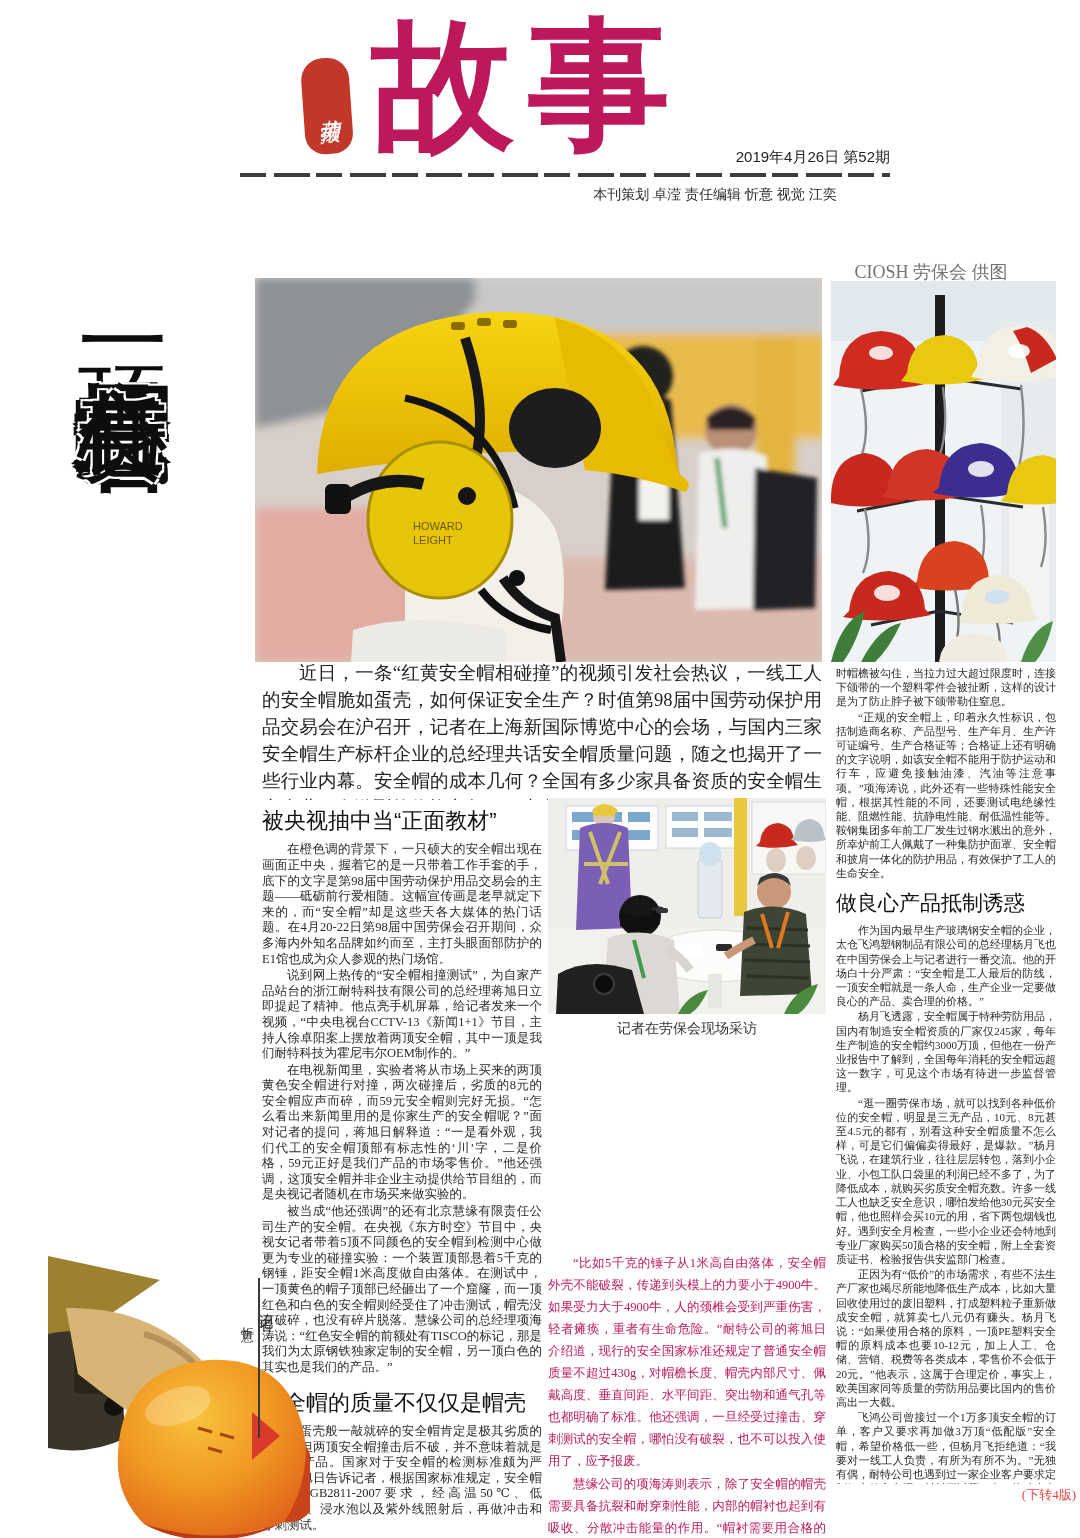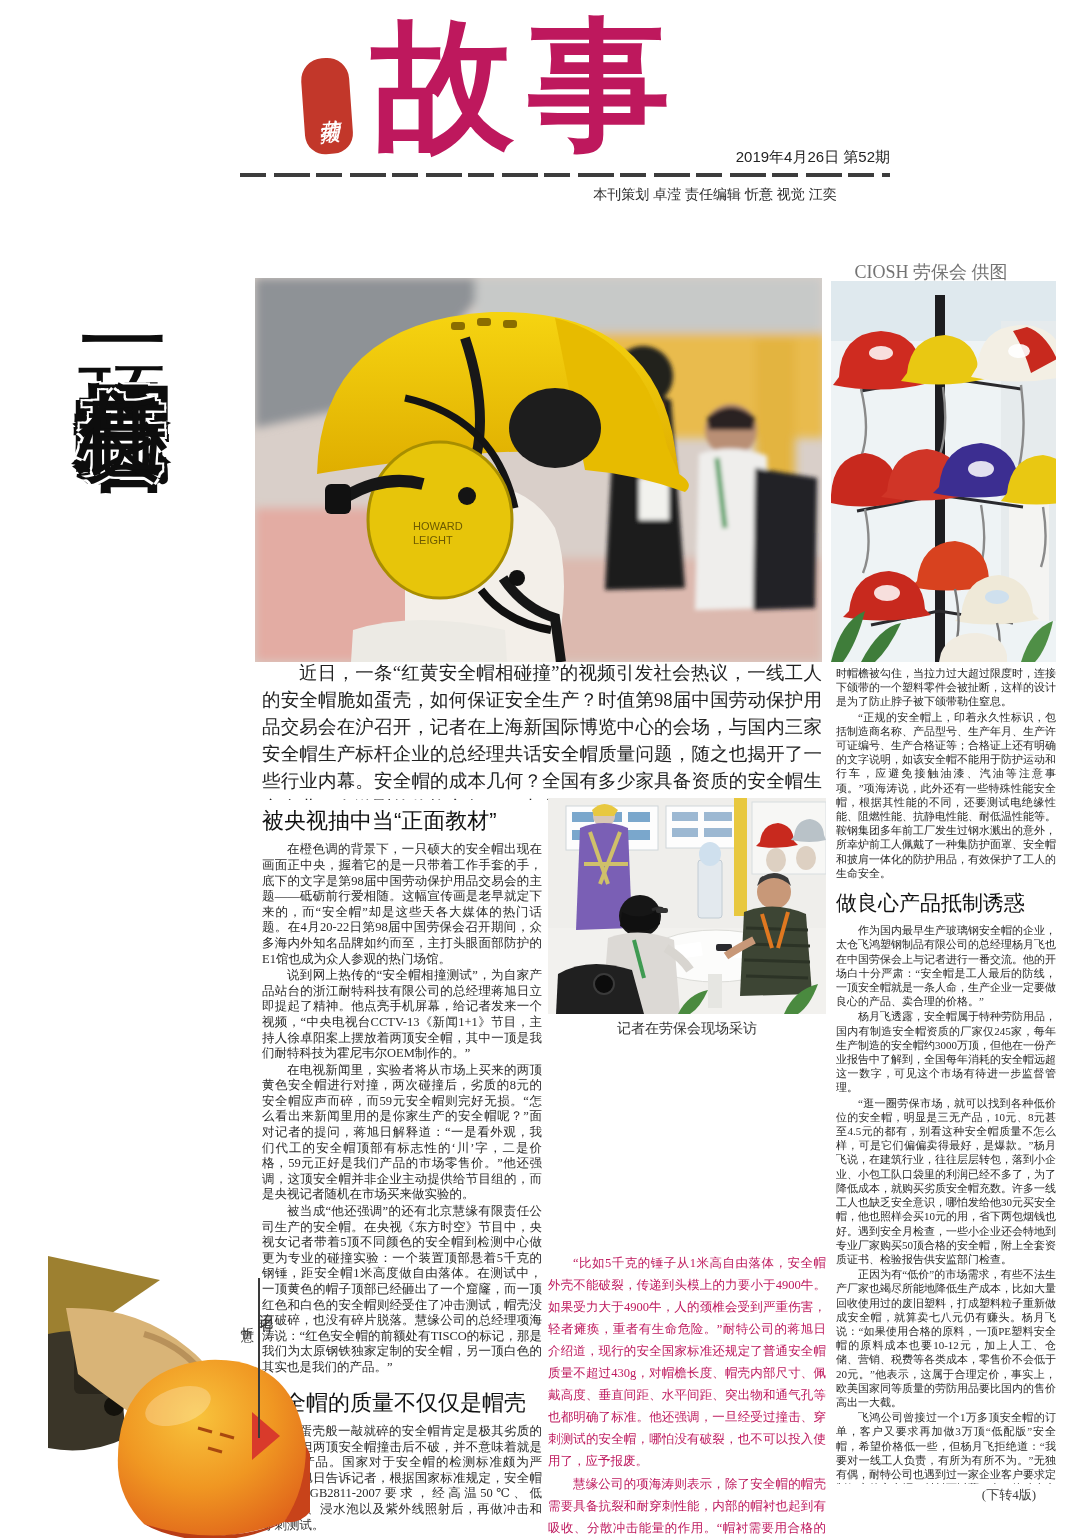--- a/index.html
+++ b/index.html
@@ -44,22 +44,22 @@
   .col p{margin:0 0 1px 0;text-indent:2em;}
   .col p.no-indent{text-indent:0;}
   .col h2{margin:0 0 8px 0;font-family:"Liberation Sans","DejaVu Sans",sans-serif;
         font-weight:400;color:#111;line-height:1.2;}
   .col1{left:262px;top:808px;width:280px;height:730px;font-size:12.5px;line-height:15.6px;color:#2a2a2a;}
   .col1 h2{font-size:22px;}
   .col1 h2.mid{margin-top:14px;}
   .col2{left:548px;top:1252px;width:278px;height:286px;font-size:12.5px;line-height:22px;color:#be185d;}
   .col3{left:836px;top:666px;width:220px;height:818px;font-size:11px;line-height:14.2px;color:#2a2a2a;}
   .col3 h2{font-size:21px;margin:10px 0 8px 0;}
-  .turn-page{position:absolute;left:816px;top:1486px;width:220px;text-align:right;
-        font-size:13px;color:#404040;}
+  .turn-page{position:absolute;left:856px;top:1486px;width:220px;text-align:right;
+        font-size:13px;color:#ef4444;}
   
   .byline{position:absolute;left:238px;top:1302px;z-index:7;writing-mode:vertical-rl;
         text-orientation:upright;color:#333;}
   .byline .b-label{font-size:15px;letter-spacing:3px;}
   .byline .b-name{font-size:13px;margin-top:14px;letter-spacing:3px;display:block;}
   .byline-rule{position:absolute;left:258px;top:1278px;width:2px;height:160px;background:#3a3a3a;z-index:7;}
   .red-wedge{position:absolute;left:252px;top:1412px;width:0;height:0;z-index:5;
         border-top:24px solid transparent;border-bottom:24px solid transparent;border-left:28px solid #d93a2b;}
   .cutout{position:absolute;left:48px;top:1138px;width:262px;height:400px;z-index:4;}
 </style>

